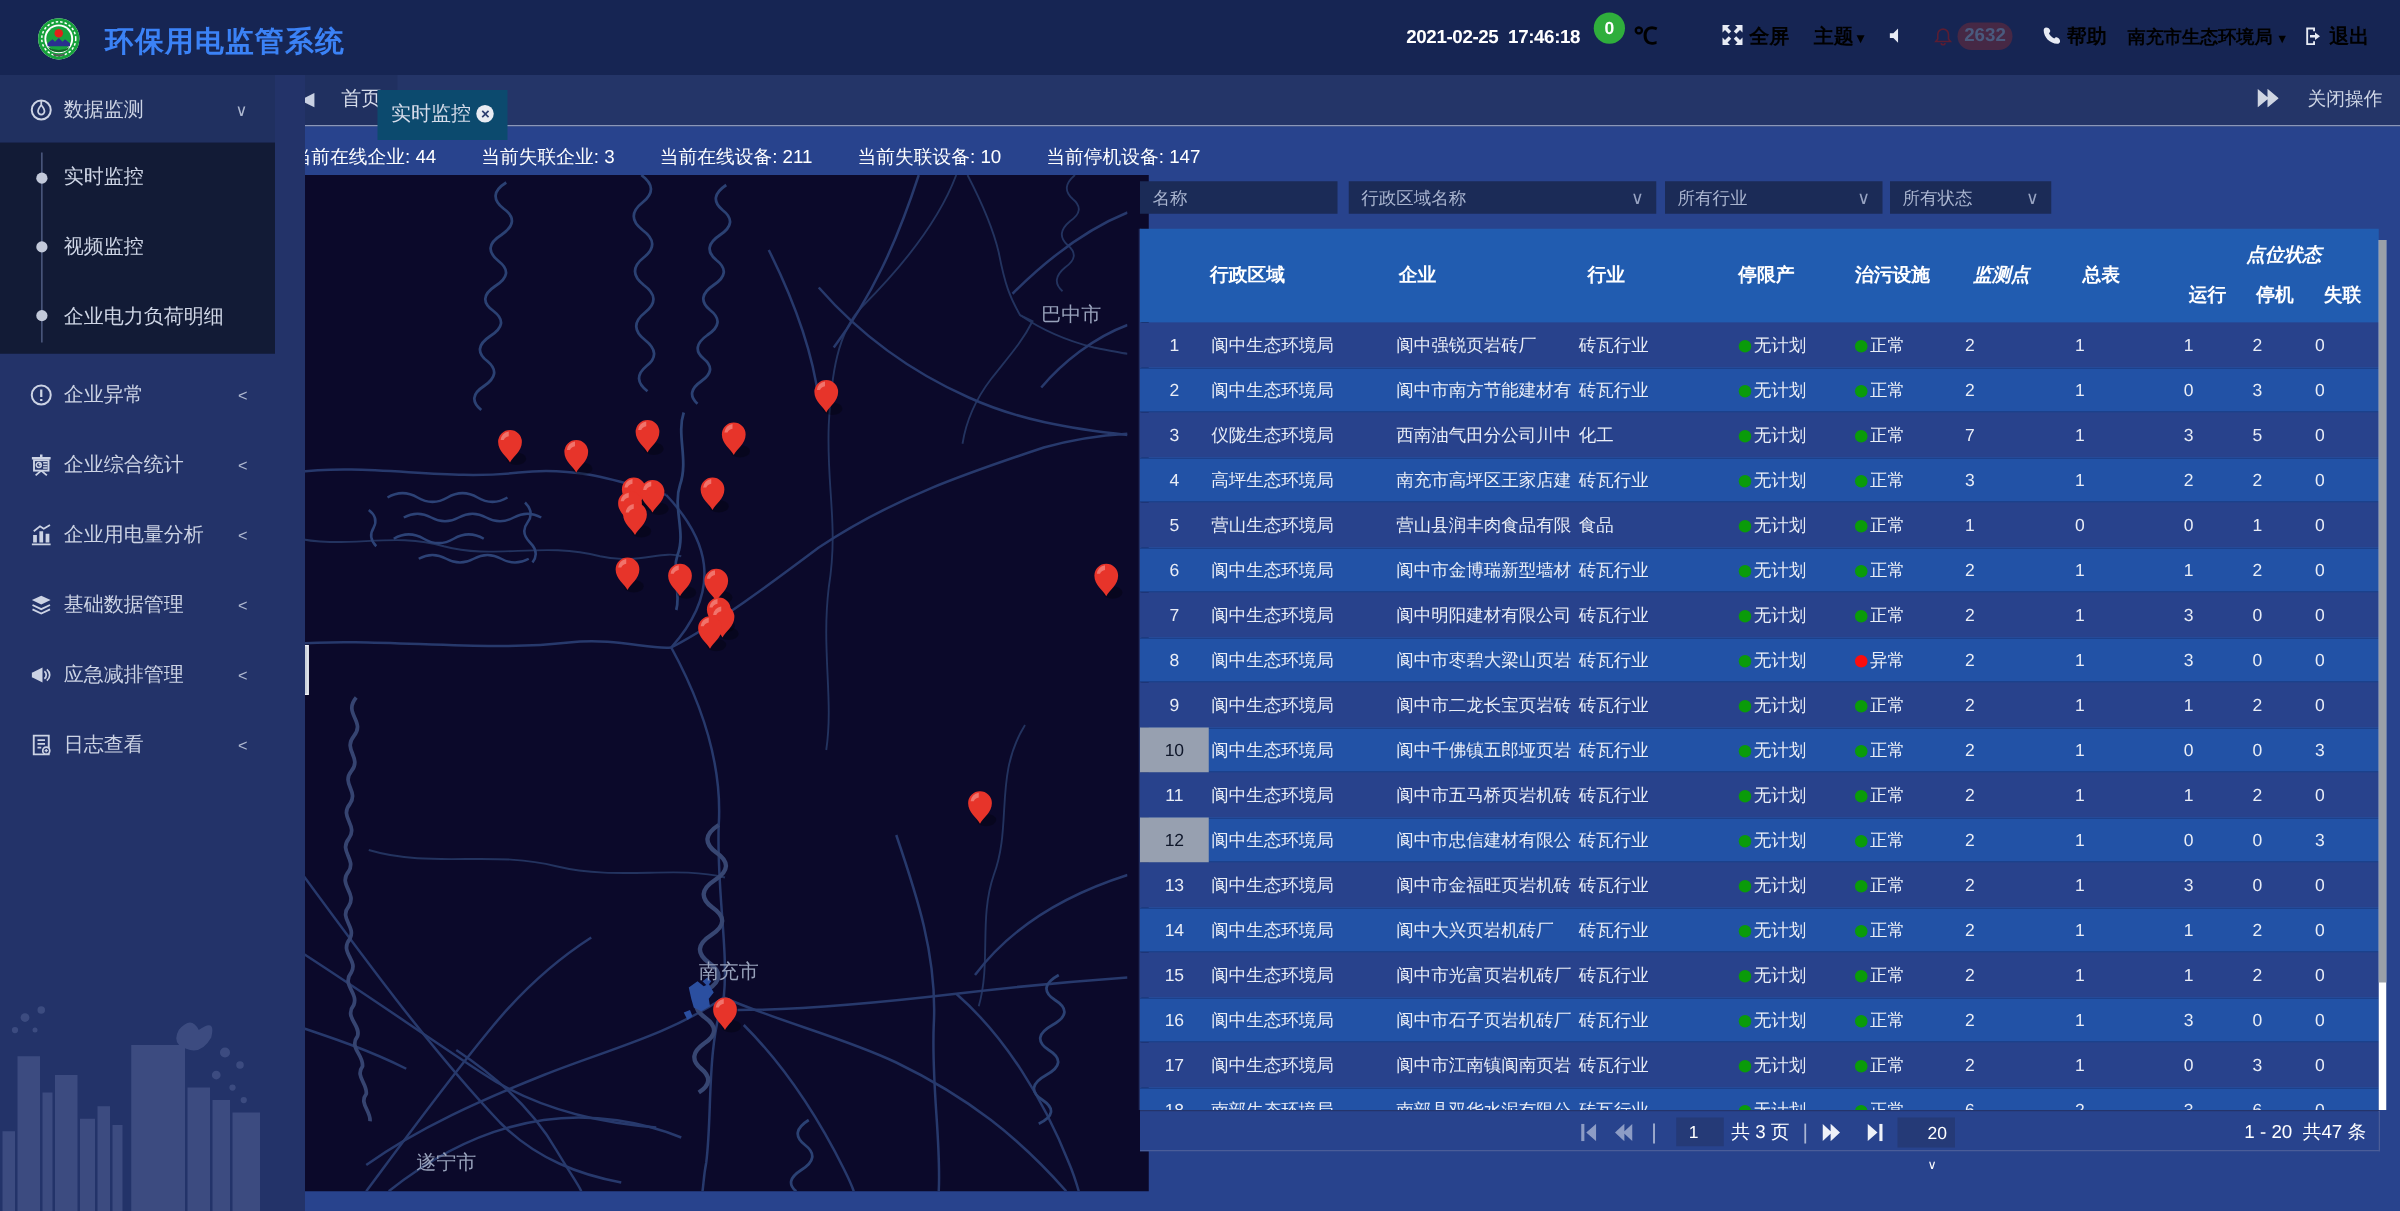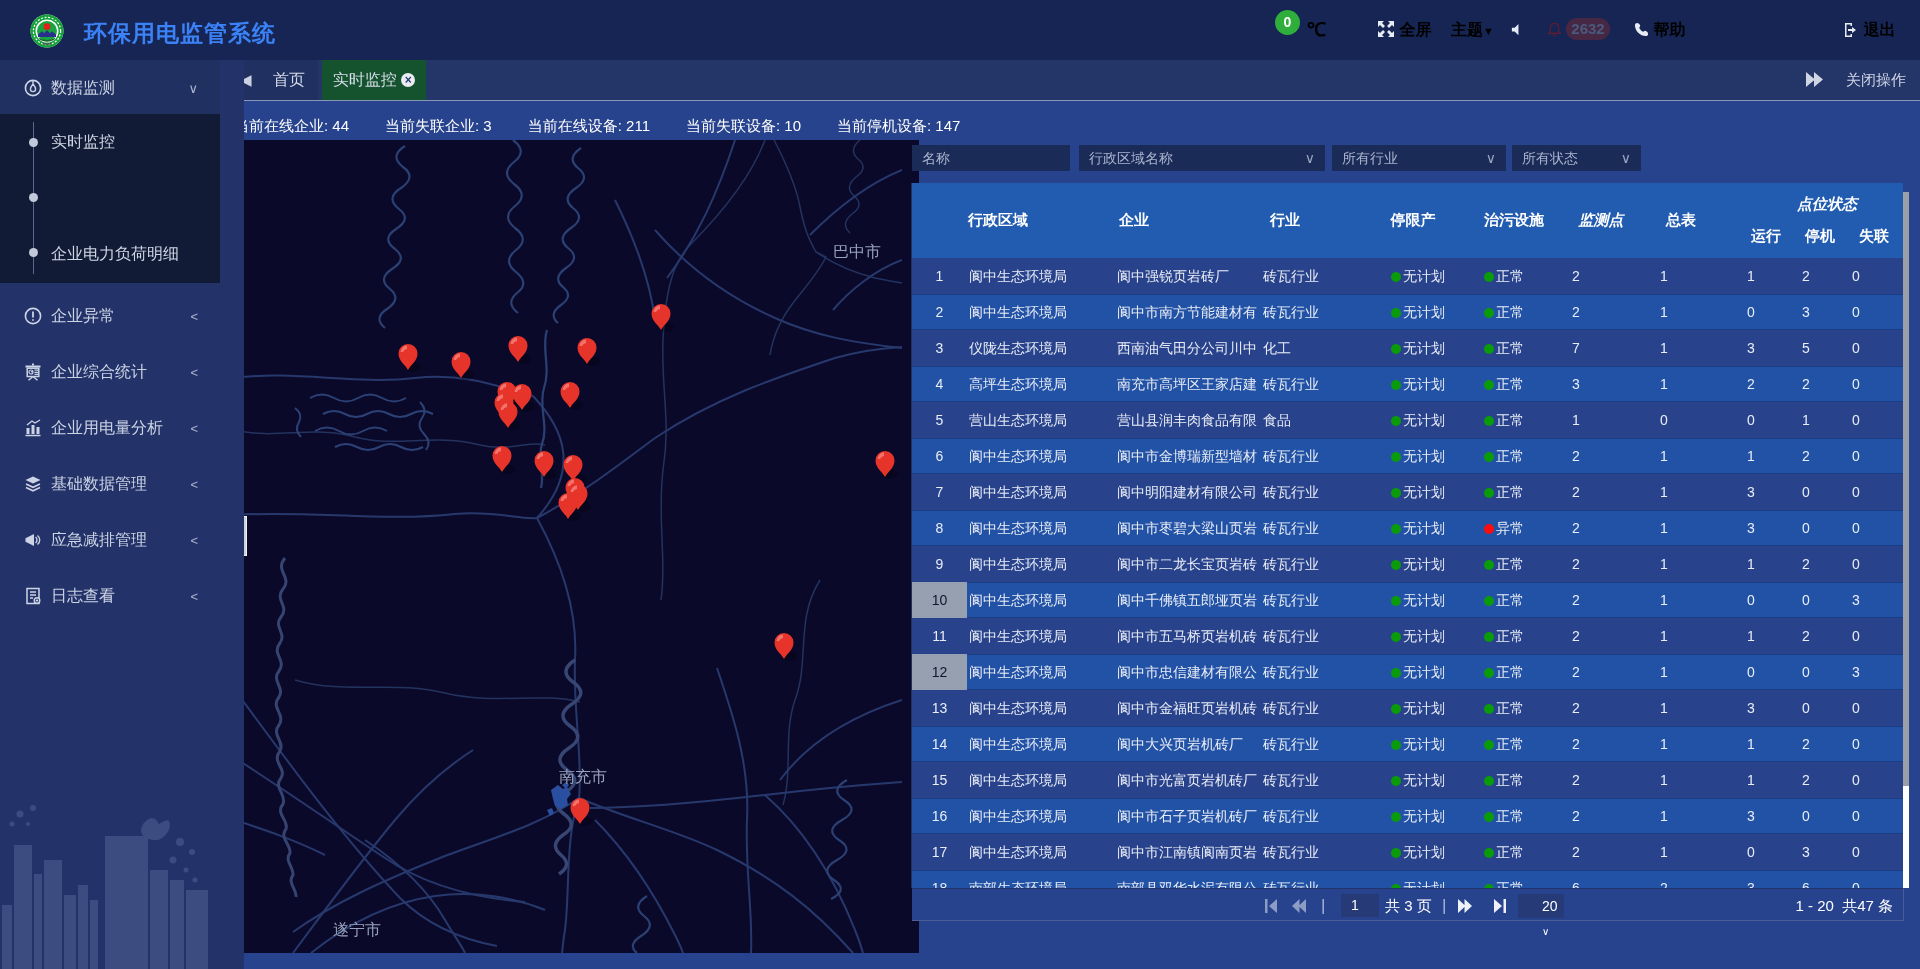--- a/index.html
+++ b/index.html
@@ -26,21 +26,21 @@
 .sub-item .txt { position:absolute; left:51px; top:50%; transform:translateY(-50%); }
 .subline { position:absolute; left:33px; top:62px; width:1px; height:152px; background:#5a6890; }
 .subdot { position:absolute; left:29px; width:9px; height:9px; border-radius:50%; background:#c2c9da; }
 .skyline { position:absolute; left:0; bottom:0; width:220px; height:175px; opacity:0.2; }
 
 
 .tabbar { position:absolute; left:220px; top:60px; width:1700px; height:41px; background:#243568; z-index:10; border-bottom:1px solid #8b97b8; }
 .tab-coll { position:absolute; left:0; top:0; width:40px; height:40px; background:#203060; color:#c9d1e3; text-align:center; line-height:40px; font-size:15px; }
 .tab { position:absolute; top:0; height:40px; line-height:40px; text-align:center; color:#d6dcea; font-size:16px; }
 .tab.home { left:40px; width:58px; background:#203060; }
-.tab.active { left:102px; width:104px; background:#14532d; }
+.tab.active { left:82px; width:104px; background:#0c4a6e;margin-top:12px; }
 .closex { display:inline-block; width:14px; height:14px; border-radius:50%; background:#e9ecf3; color:#2d3e70; font-size:12px; line-height:14px; text-align:center; vertical-align:1px; font-weight:bold; }
 .tab-right { position:absolute; right:14px; top:0; height:40px; line-height:40px; color:#cfd6e6; font-size:15px; }
 
 
 .stats { position:absolute; left:234px; top:106px; width:1400px; height:40px; line-height:40px; color:#fff; font-size:15px; }
 .stats span { margin-right:36px; }
 
 
 .map { position:absolute; left:235px; top:140px; width:684px; height:813px; background:#0b092a; overflow:hidden; }
 .collapse-btn { position:absolute; left:220px; top:516px; width:27px; height:40px; background:#ccd3dc; border:1.5px solid #f0f2f6; z-index:15; }
@@ -89,40 +89,42 @@
     <circle cx="17" cy="17" r="14" fill="none" stroke="#16a23b" stroke-width="5"></circle>
     <circle cx="17" cy="17" r="13.6" fill="none" stroke="#fff" stroke-width="1.2" stroke-dasharray="2 1.6"></circle>
     <circle cx="17" cy="17" r="10.6" fill="#fff"></circle>
     <circle cx="17" cy="17" r="10" fill="#18a43e"></circle>
     <circle cx="17" cy="12.6" r="3.4" fill="#e32119"></circle>
     <path d="M8 20.5 l4 -3.2 2 2 3 -3 3 3 2 -2 4 3.2 l0 2.5 -18 0 z" fill="#2a2f8f"></path>
     <path d="M8.5 23.5 q8.5 5 17 0 l-1.5 2.5 q-7 3.6 -14 0 z" fill="#14692c"></path>
     <path d="M12 28.5 q5 2.2 10 0 l-1 1.8 q-4 1.6 -8 0 z" fill="#555"></path>
   </svg>
   <div class="title">环保用电监管系统</div>
+  <div class="hitem" style="left:1125px; font-size:15px; color:#fff; letter-spacing:-0.3px;">2021-02-25&nbsp; 17:46:18</div>
   <div class="tempball" style="left:1275px; top:10px; font-weight:bold;">0</div>
   <div class="hitem" style="left:1307px; font-size:19px;">℃</div>
   <div class="hitem" style="left:1377px;">
     <svg width="18" height="18" viewBox="0 0 18 18" style="vertical-align:-3px;">
         <path d="M1 1 l6 0 -2 2 3 3 -2 2 -3 -3 -2 2z M17 1 l0 6 -2 -2 -3 3 -2 -2 3 -3 -2 -2z M1 17 l0 -6 2 2 3 -3 2 2 -3 3 2 2z M17 17 l-6 0 2 -2 -3 -3 2 -2 3 3 2 -2z" fill="#e7ebf4"></path>
       </svg>
     全屏</div>
   <div class="hitem" style="left:1451px;">主题<span style="font-size:11px;">▼</span></div>
   <div class="hitem" style="left:1510px;"><svg width="15" height="15" viewBox="0 0 16 16" style="vertical-align:-2px;">
         <path d="M2 6 h3 l4 -4 v12 l-4 -4 h-3 z" fill="#e7ebf4"></path>
       </svg></div>
   <svg width="15" height="15" viewBox="0 0 14 14" style="position:absolute; left:1547px; top:22px;">
       <path d="M7 1.2 a4 4 0 0 1 4 4 v3.3 l1.5 2 h-11 l1.5 -2 v-3.3 a4 4 0 0 1 4 -4z M5.6 11.5 a1.4 1.4 0 0 0 2.8 0" fill="none" stroke="#5a1d33" stroke-width="1.2"></path>
     </svg>
   <div class="badge" style="left:1566px; width:44px; text-align:center;">2632</div>
   <div class="hitem" style="left:1634px;">
     <svg width="15" height="15" viewBox="0 0 16 16" style="vertical-align:-2px;">
         <path d="M3 1 c2 0 3 1 3.5 2.5 c0.3 1 0 1.5 -1 2.5 c1 2 2.5 3.5 4.5 4.5 c1 -1 1.5 -1.3 2.5 -1 c1.5 0.5 2.5 1.5 2.5 3.5 c0 1 -1 2 -2.5 2 c-6 0 -11.5 -5.5 -11.5 -11.5 c0 -1.5 1 -2.5 2 -2.5z" fill="#e7ebf4"></path>
       </svg>
     帮助</div>
+  <div class="hitem" style="left:1702px; font-size:14.5px;">南充市生态环境局<span style="font-size:10px;"> ▼</span></div>
   <div class="hitem" style="left:1843px;">
     <svg width="16" height="16" viewBox="0 0 16 16" style="vertical-align:-3px;">
         <path d="M2 1 h7 v3 h-1.5 v-1.5 h-4 v11 h4 v-1.5 h1.5 v3 h-7 z" fill="#e7ebf4"></path>
         <path d="M9 5 l4 3 -4 3 v-2 h-4 v-2 h4 z" fill="#e7ebf4"></path>
       </svg>
     退出</div>
 </div>
 
 <div class="sidebar">
   <div class="side-top">
@@ -131,20 +133,23 @@
           <circle cx="9" cy="9" r="7.6" fill="none" stroke="#ccd3e4" stroke-width="1.6"></circle>
           <path d="M9 1.5 l0 4 M9 5 c-2 2.5 -2.6 3.6 -2.6 5 a2.6 2.6 0 0 0 5.2 0 c0 -1.4 -0.6 -2.5 -2.6 -5z" fill="none" stroke="#ccd3e4" stroke-width="1.4"></path>
         </svg>
       <span class="txt">数据监测</span>
       <span class="chev">∨</span>
     </div>
   </div>
   <div class="side-sub">
     <div class="sub-item" style="top:0;">
         <span class="txt">实时监控</span>
+      </div>
+    <div class="sub-item" style="top:56px;">
+        <span class="txt">视频监控</span>
       </div>
     <div class="sub-item" style="top:112px;">
         <span class="txt">企业电力负荷明细</span>
       </div>
   </div>
   <div class="subline"></div>
   <div class="subdot" style="top:78px;"></div>
   <div class="subdot" style="top:133px;"></div>
   <div class="subdot" style="top:188px;"></div>
 

